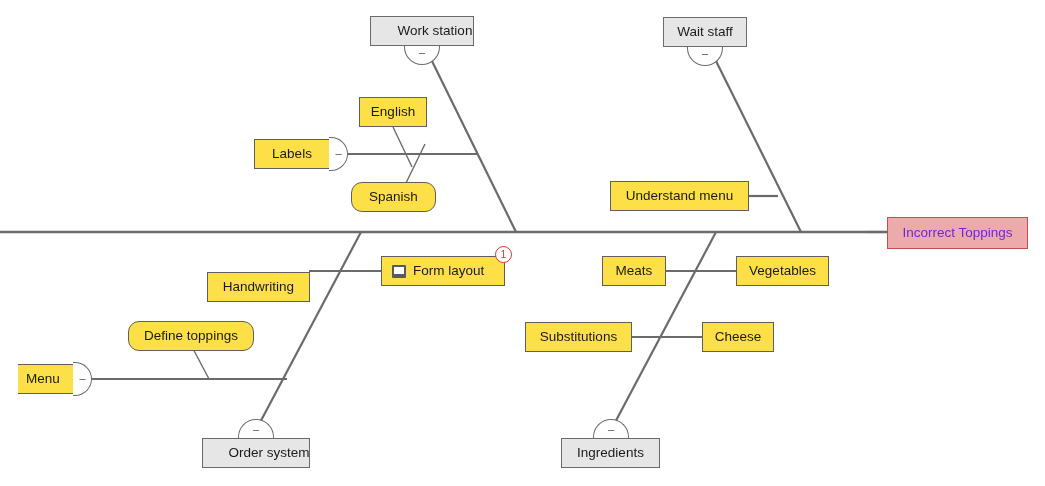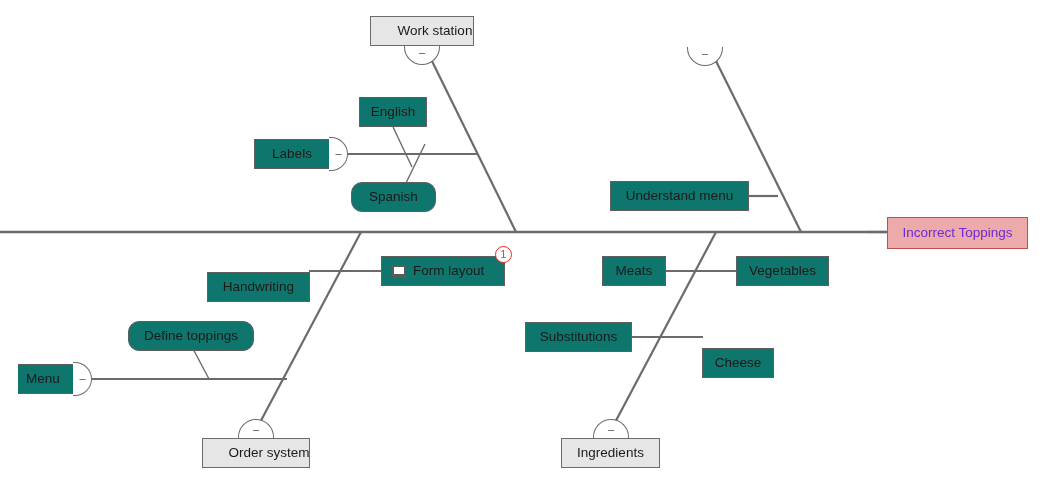--- a/index.html
+++ b/index.html
@@ -24,21 +24,21 @@
     left: 0; top: 0;
     width: 1045px; height: 486px;
     pointer-events: none;
   }
   .node {
     position: absolute;
     display: flex;
     align-items: center;
     justify-content: center;
     border: 1px solid #5f5f5f;
-    background: #0f766e;
+    background: #fde047;
     color: #1a1a1a;
     font-size: 13.5px;
     line-height: 1;
     white-space: nowrap;
     padding: 0 10px;
     height: 30px;
   }
   .node.cat {
     background: #e6e6e6;
     border: 1px solid #6b6b6b;
@@ -176,20 +176,23 @@
   </div>
 
   <div class="node" style="left:359px; top:97px; width:68px;">
     <span class="lbl">English</span>
   </div>
 
   <div class="node" style="left:351px; top:182px; width:85px;border-radius:11px;">
     <span class="lbl">Spanish</span>
   </div>
 
+  <div class="node cat" style="left:663px; top:17px; width:84px;">
+    <span class="lbl">Wait staff</span>
+  </div>
   <div class="handle down" style="left:687px; top:47px;">
     <span class="dash">–</span>
   </div>
 
   <div class="node" style="left:610px; top:181px; width:139px;">
     <span class="lbl">Understand menu</span>
   </div>
 
   <div class="node head" style="left:887px; top:217px; width:141px;">
     <span class="lbl">Incorrect Toppings</span>
@@ -228,21 +231,21 @@
   <div class="node" style="left:602px; top:256px; width:64px;">
     <span class="lbl">Meats</span>
   </div>
   <div class="node" style="left:736px; top:256px; width:93px;">
     <span class="lbl">Vegetables</span>
   </div>
 
   <div class="node" style="left:525px; top:322px; width:107px;">
     <span class="lbl">Substitutions</span>
   </div>
-  <div class="node" style="left:702px; top:322px; width:72px;margin-top:26px;">
+  <div class="node" style="left:702px; top:322px; width:72px;">
     <span class="lbl">Cheese</span>
   </div>
 
   <div class="handle up" style="left:593px; top:419px;">
     <span class="dash">–</span>
   </div>
   <div class="node cat" style="left:561px; top:438px; width:99px;">
     <span class="lbl">Ingredients</span>
   </div>
 

